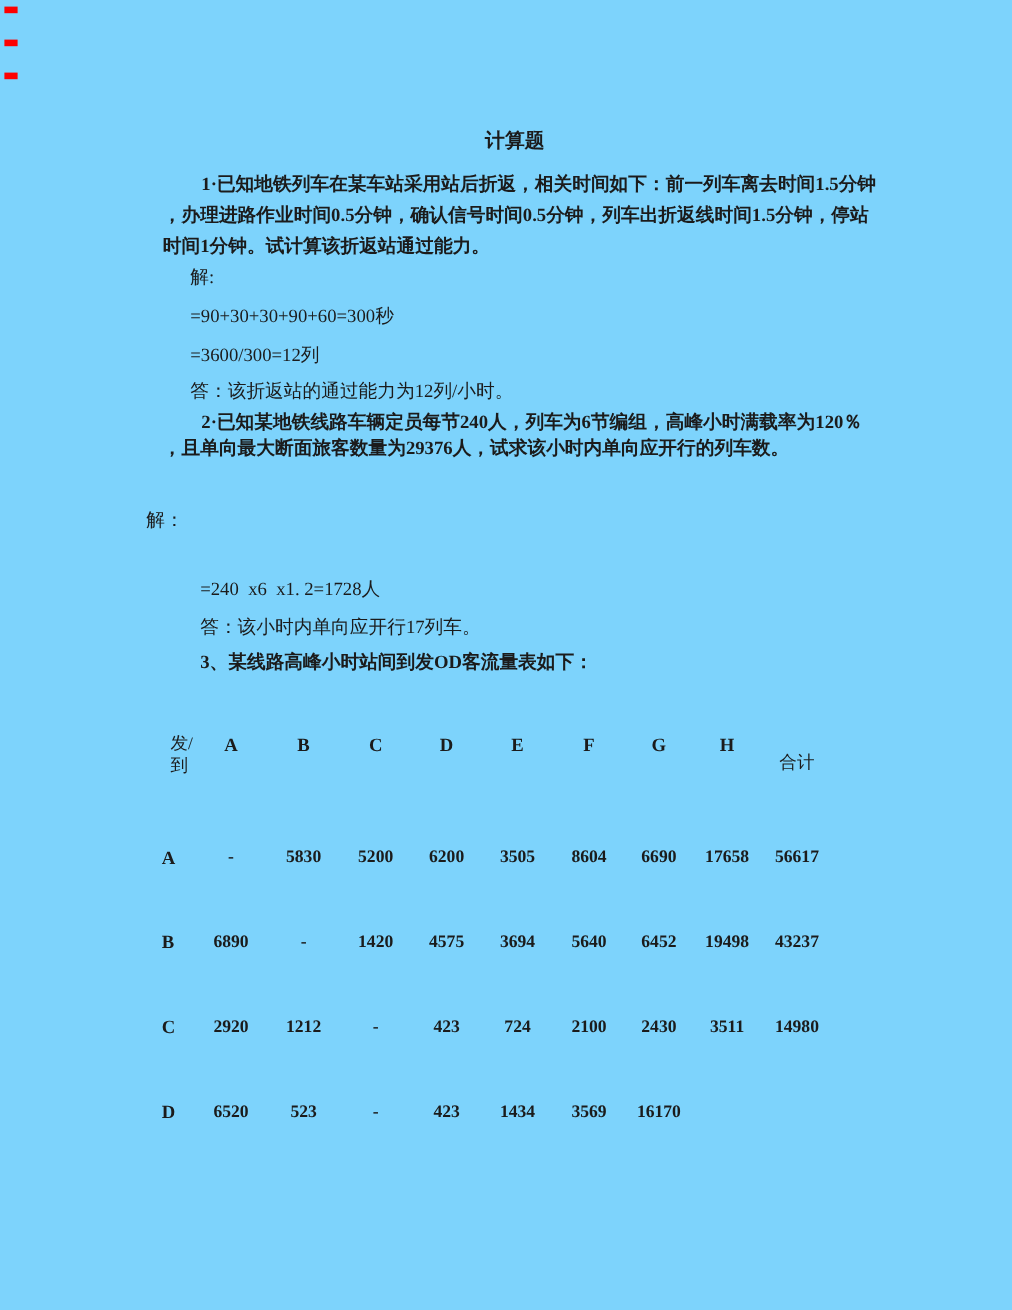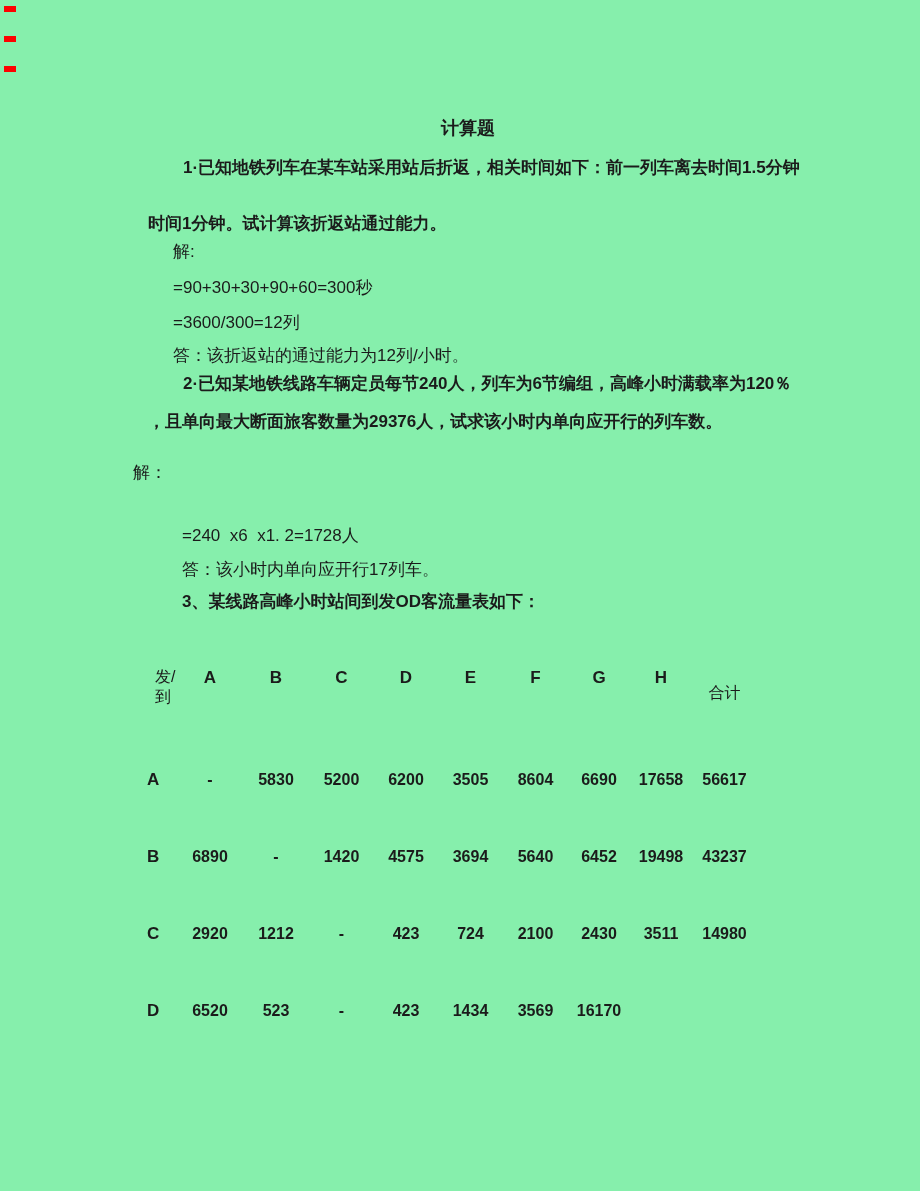--- a/index.html
+++ b/index.html
@@ -1,21 +1,21 @@
 <!DOCTYPE html>
 <html><head>
 <meta charset="utf-8">
 <style>
   html,body{margin:0;padding:0;background:#ffffff;}
   .page{
     position:relative;
     width:920px;height:1191px;
-    background:#86efac;
+    background:#7dd3fc;
     overflow:hidden;
-    font-family:Liberation Sans, sans-serif;
+    font-family:Liberation Serif, serif;
     color:#1b1b1b;
   }
   .line{
     position:absolute;
     white-space:pre;
     font-size:17px;
     line-height:23px;
   }
   .bold{font-weight:bold;}
   .title{font-size:18px;font-weight:bold;}
@@ -53,29 +53,30 @@
 
 <div class="page">
 
   <div class="edge-marker" style="top:6px"></div>
   <div class="edge-marker" style="top:36px"></div>
   <div class="edge-marker" style="top:66px"></div>
 
   <div class="line title" style="left:441px;top:117px">计算题</div>
 
   <div class="line bold" style="left:183px;top:156px">1·已知地铁列车在某车站采用站后折返，相关时间如下：前一列车离去时间1.5分钟</div>
+  <div class="line bold" style="left:148px;top:184px">，办理进路作业时间0.5分钟，确认信号时间0.5分钟，列车出折返线时间1.5分钟，停站</div>
   <div class="line bold" style="left:148px;top:212px">时间1分钟。试计算该折返站通过能力。</div>
 
   <div class="line" style="left:173px;top:240px">解:</div>
   <div class="line" style="left:173px;top:276px">=90+30+30+90+60=300秒</div>
   <div class="line" style="left:173px;top:311px">=3600/300=12列</div>
   <div class="line" style="left:173px;top:344px">答：该折返站的通过能力为12列/小时。</div>
 
   <div class="line bold" style="left:183px;top:372px">2·已知某地铁线路车辆定员每节240人，列车为6节编组，高峰小时满载率为120％</div>
-  <div class="line bold" style="left:148px;top:410px">，且单向最大断面旅客数量为29376人，试求该小时内单向应开行的列车数。</div>
+  <div class="line bold" style="left:148px;top:396px">，且单向最大断面旅客数量为29376人，试求该小时内单向应开行的列车数。</div>
 
   <div class="line" style="left:133px;top:461px">解：</div>
   <div class="line" style="left:182px;top:524px">=240  x6  x1. 2=1728人</div>
   <div class="line" style="left:182px;top:558px">答：该小时内单向应开行17列车。</div>
 
   <div class="line bold" style="left:182px;top:590px">3、某线路高峰小时站间到发OD客流量表如下：</div>
 
   <div class="od-table">
 
     <div class="c corner">发/到</div>

